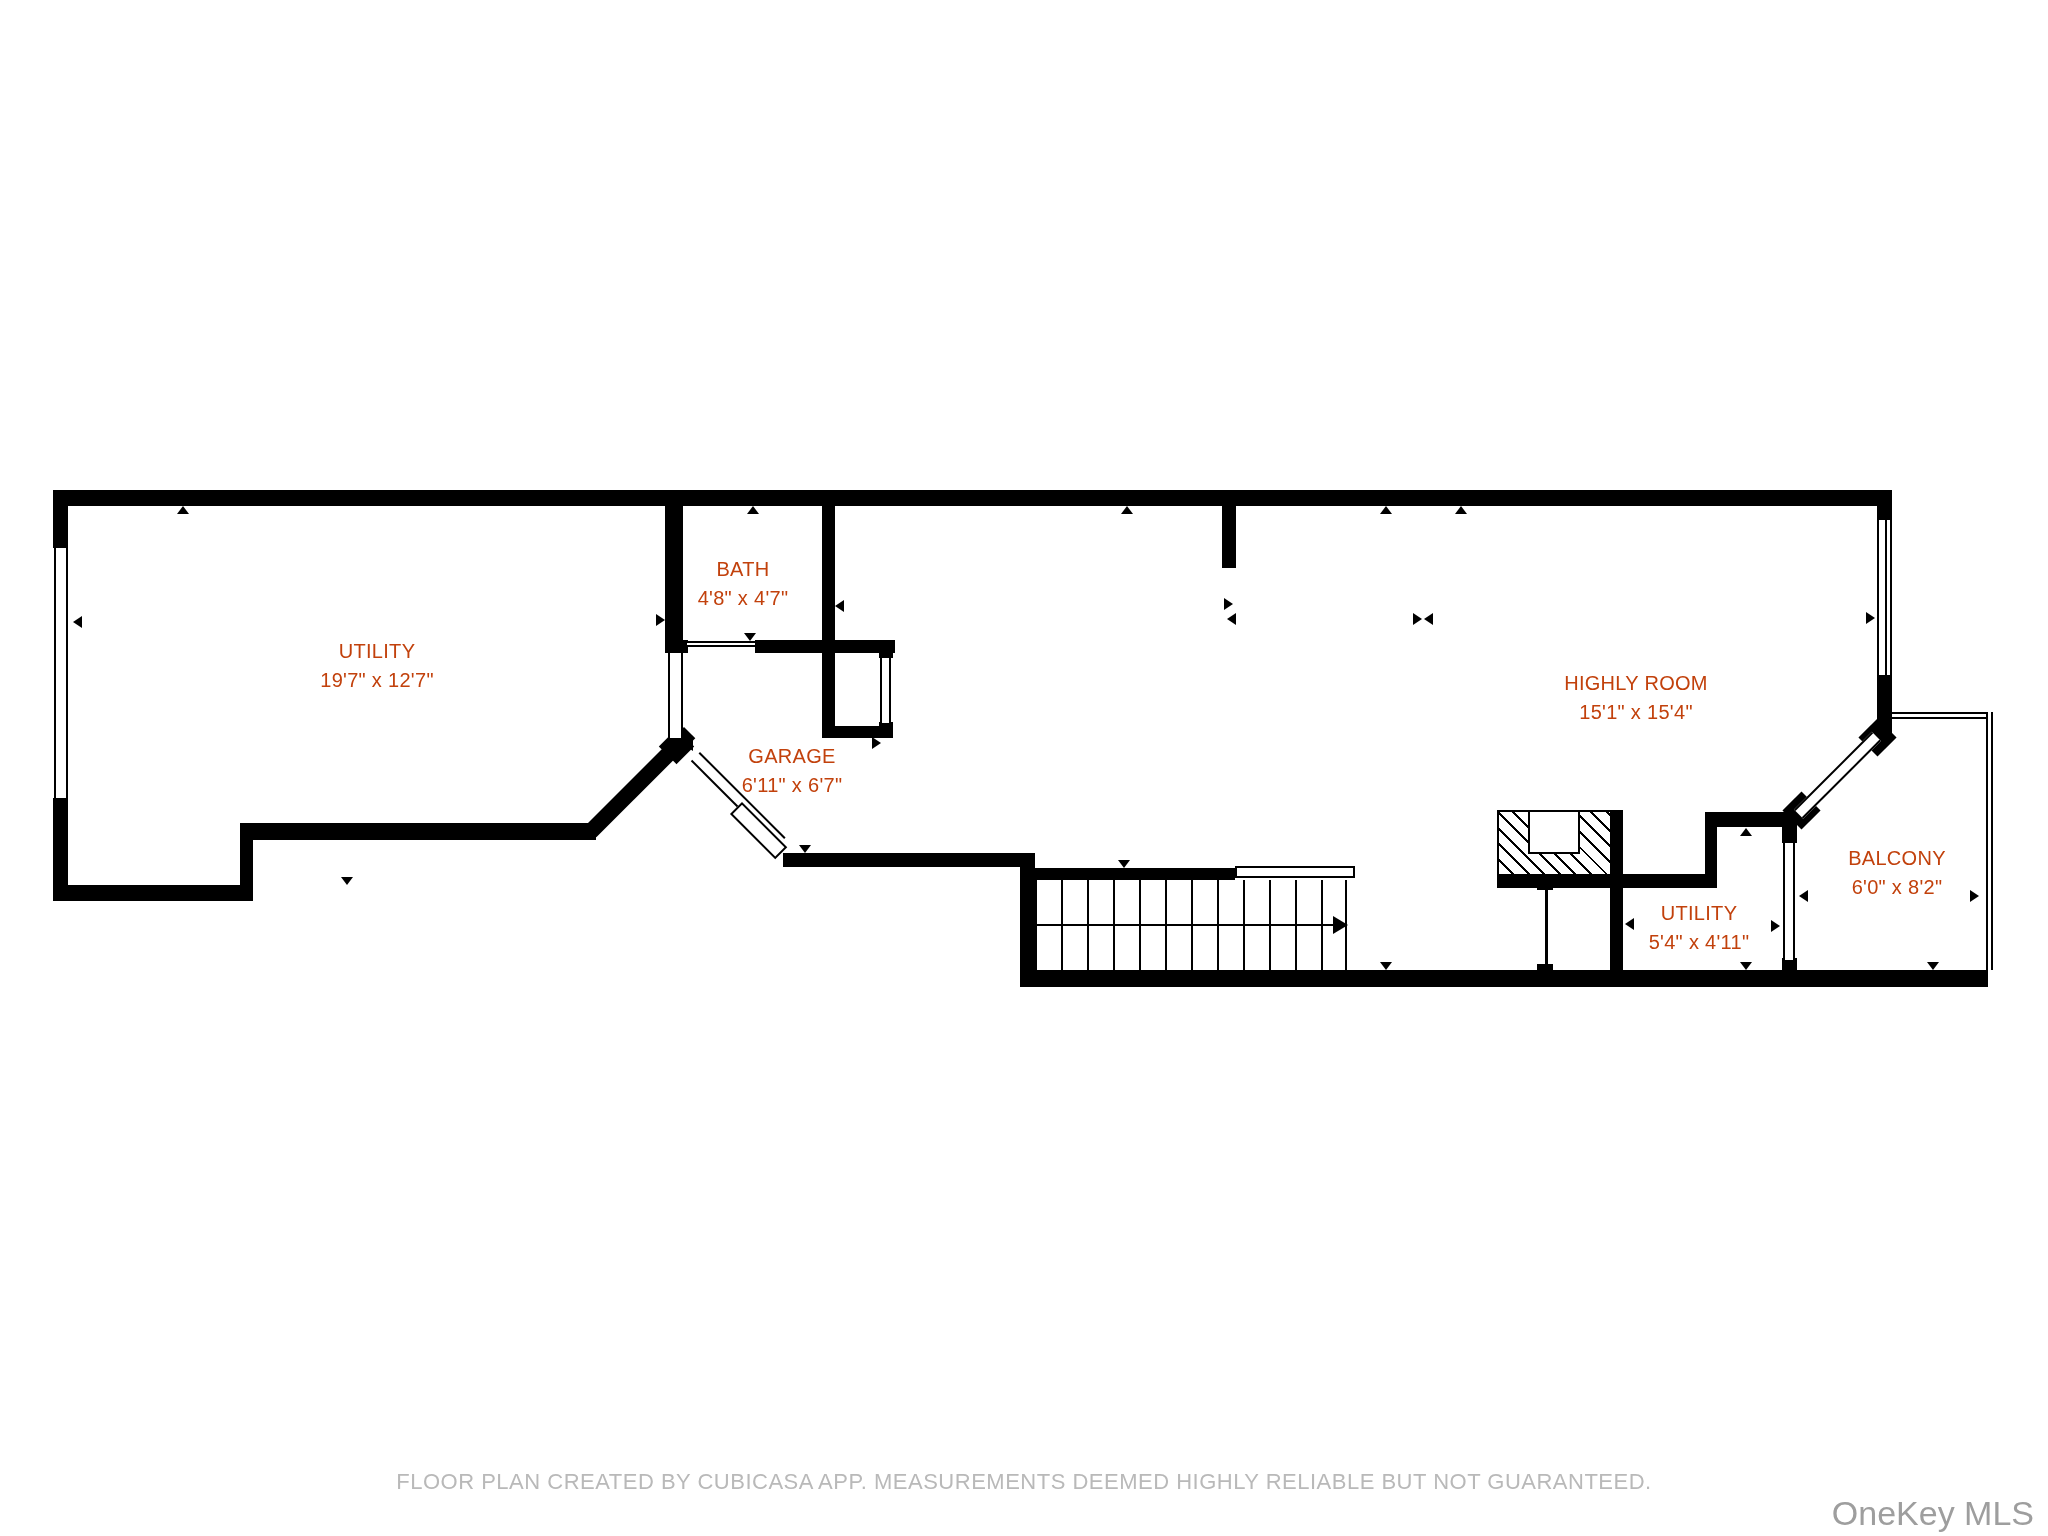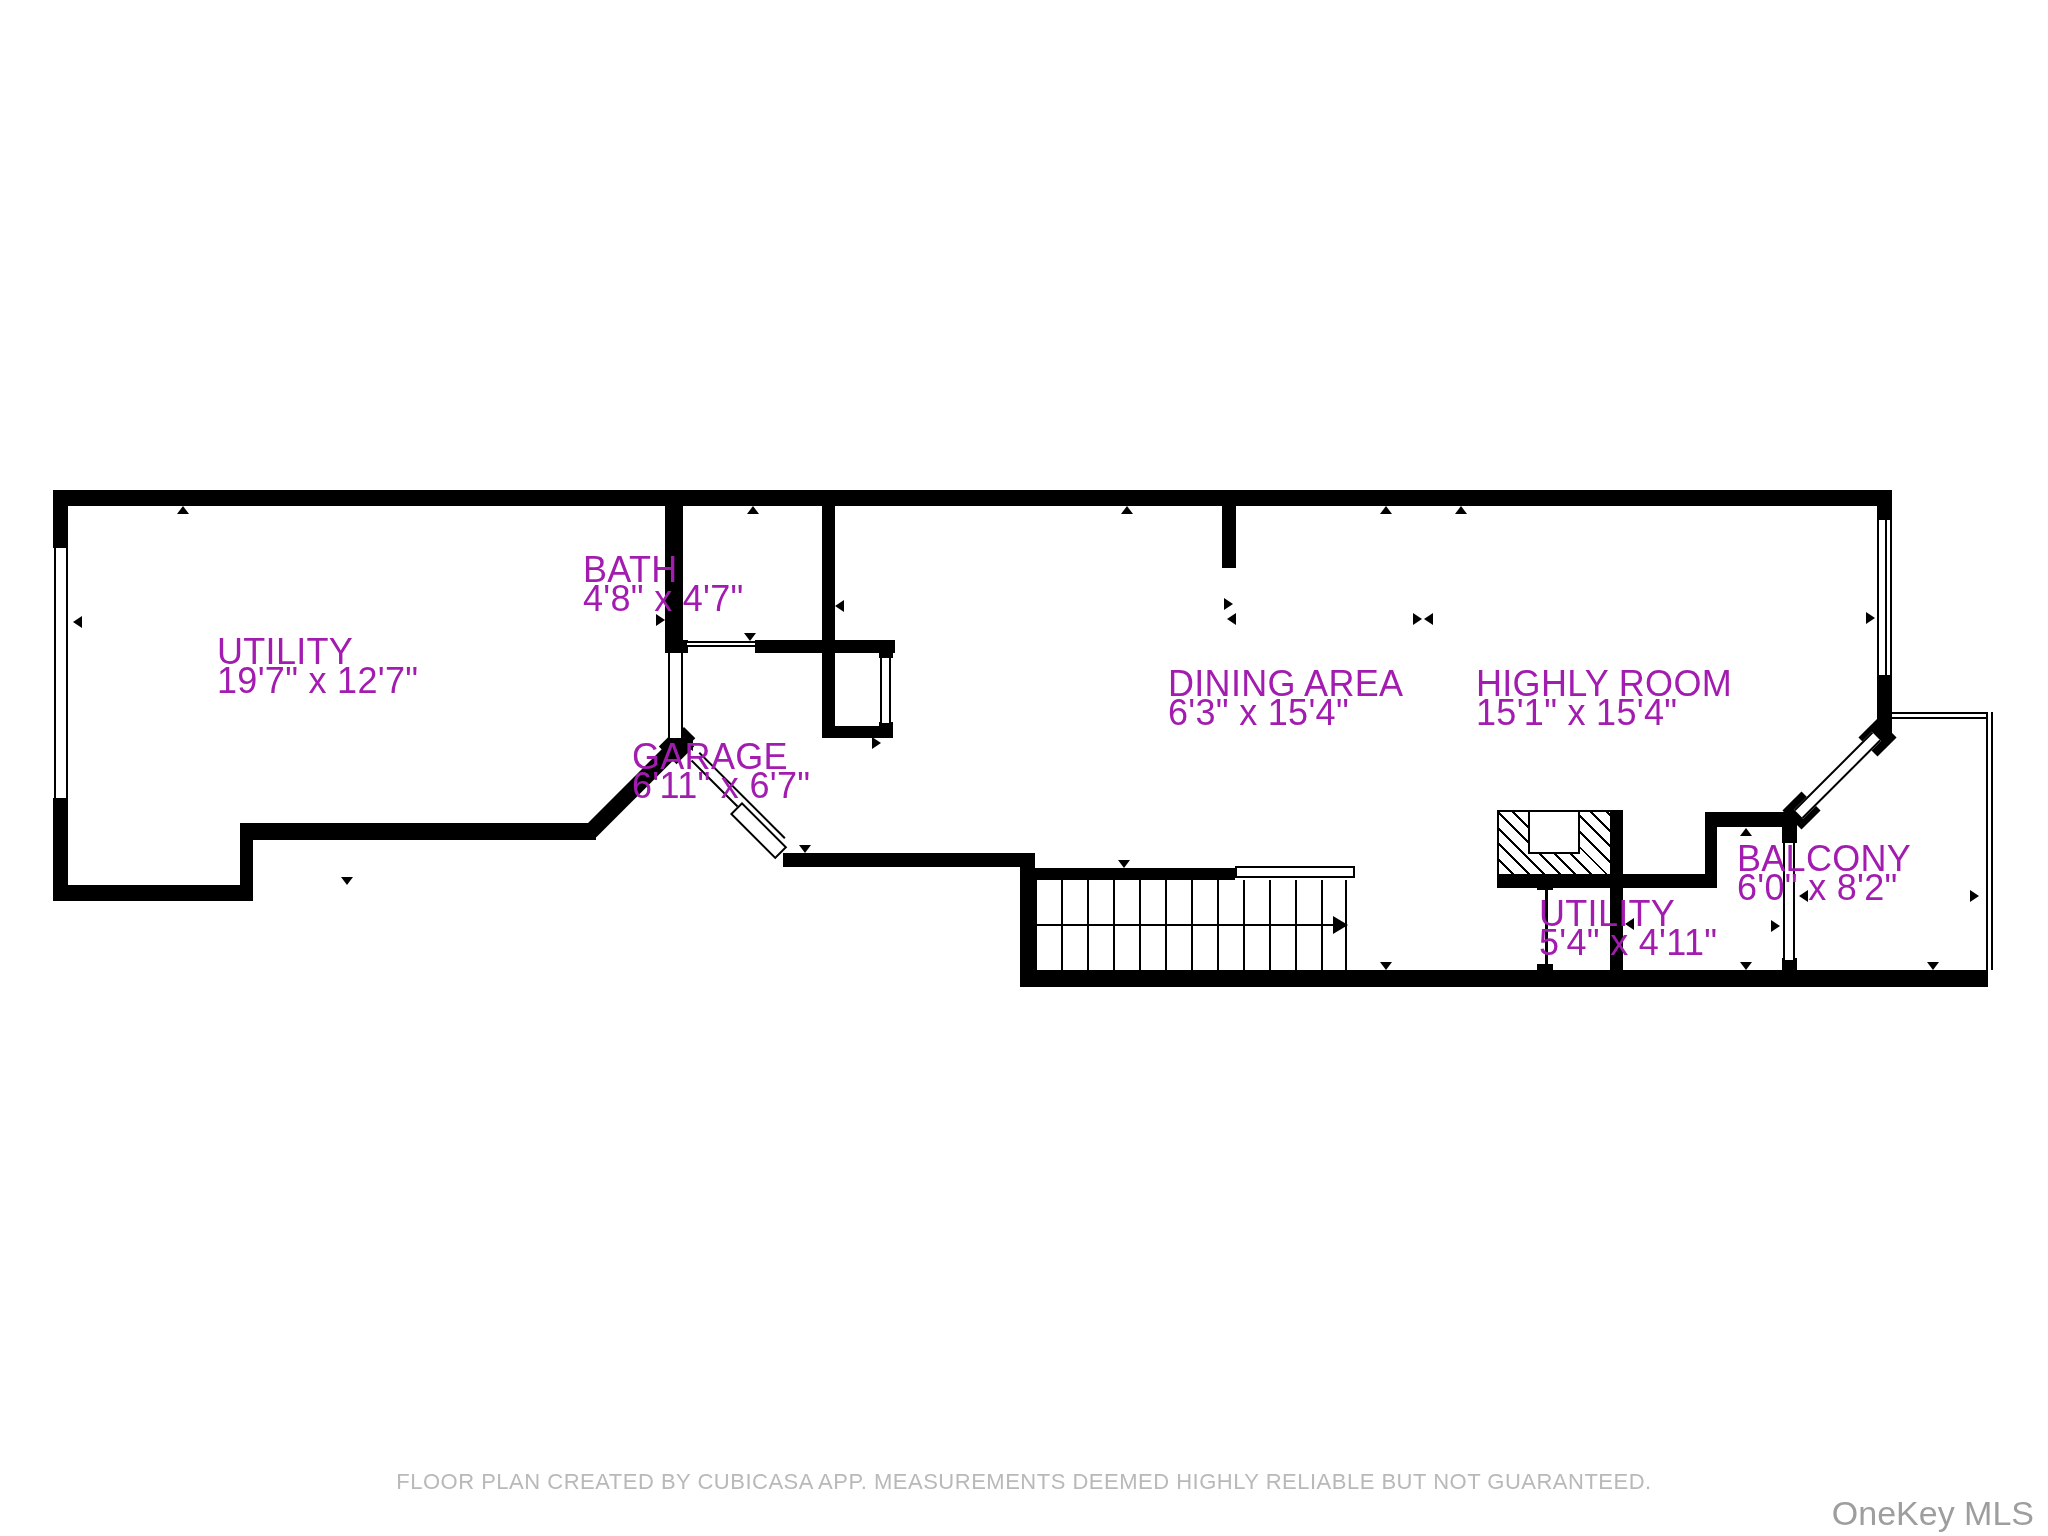--- a/index.html
+++ b/index.html
@@ -3,22 +3,22 @@
 <meta charset="utf-8">
 <style>
   html,body{margin:0;padding:0;background:#fff;}
   .stage{position:relative;width:2048px;height:1536px;background:#fff;overflow:hidden;
          font-family:"Liberation Sans","DejaVu Sans",sans-serif;}
   .w{position:absolute;background:#000;display:block;}
   .wh{position:absolute;background:#fff;display:block;box-sizing:border-box;}
   .tri{position:absolute;width:0;height:0;display:block;}
   .rot{transform-origin:0 0;}
   .diamond{transform:rotate(45deg);transform-origin:center;}
-  .room-label{position:absolute;width:320px;text-align:left;color:#a21caf;
-              font-size:36px;line-height:29px;letter-spacing:.3px;}
+  .room-label{position:absolute;width:320px;text-align:center;color:#c2410c;
+              font-size:20px;line-height:29px;letter-spacing:.3px;}
   .room-label span{display:block;}
   .treads{position:absolute;left:1035px;top:880px;width:312px;height:92px;
           background:repeating-linear-gradient(90deg,#000 0 2px,transparent 2px 26px);
           border-right:2px solid #000;box-sizing:border-box;}
   .fireplace{position:absolute;left:1497px;top:810px;width:115px;height:66px;
              box-sizing:border-box;border:2px solid #000;
              background:repeating-linear-gradient(45deg,#fff 0 9px,#000 9px 11px);}
   .fp-inner{position:absolute;left:1528px;top:810px;width:52px;height:44px;
             box-sizing:border-box;border:2px solid #000;background:#fff;}
   .window-mid{position:absolute;left:6px;top:0;bottom:0;width:2px;background:#000;}
@@ -126,24 +126,20 @@
     <span>19'7" x 12'7"</span>
   </div>
   <div class="room-label" style="left:583px;top:555px">
     <span>BATH</span>
     <span>4'8" x 4'7"</span>
   </div>
   <div class="room-label" style="left:632px;top:742px">
     <span>GARAGE</span>
     <span>6'11" x 6'7"</span>
   </div>
-  <div class="room-label" style="left:1168px;top:669px">
-    <span>DINING AREA</span>
-    <span>6'3" x 15'4"</span>
-  </div>
   <div class="room-label" style="left:1476px;top:669px">
     <span>HIGHLY ROOM</span>
     <span>15'1" x 15'4"</span>
   </div>
   <div class="room-label" style="left:1539px;top:899px">
     <span>UTILITY</span>
     <span>5'4" x 4'11"</span>
   </div>
   <div class="room-label" style="left:1737px;top:844px">
     <span>BALCONY</span>

